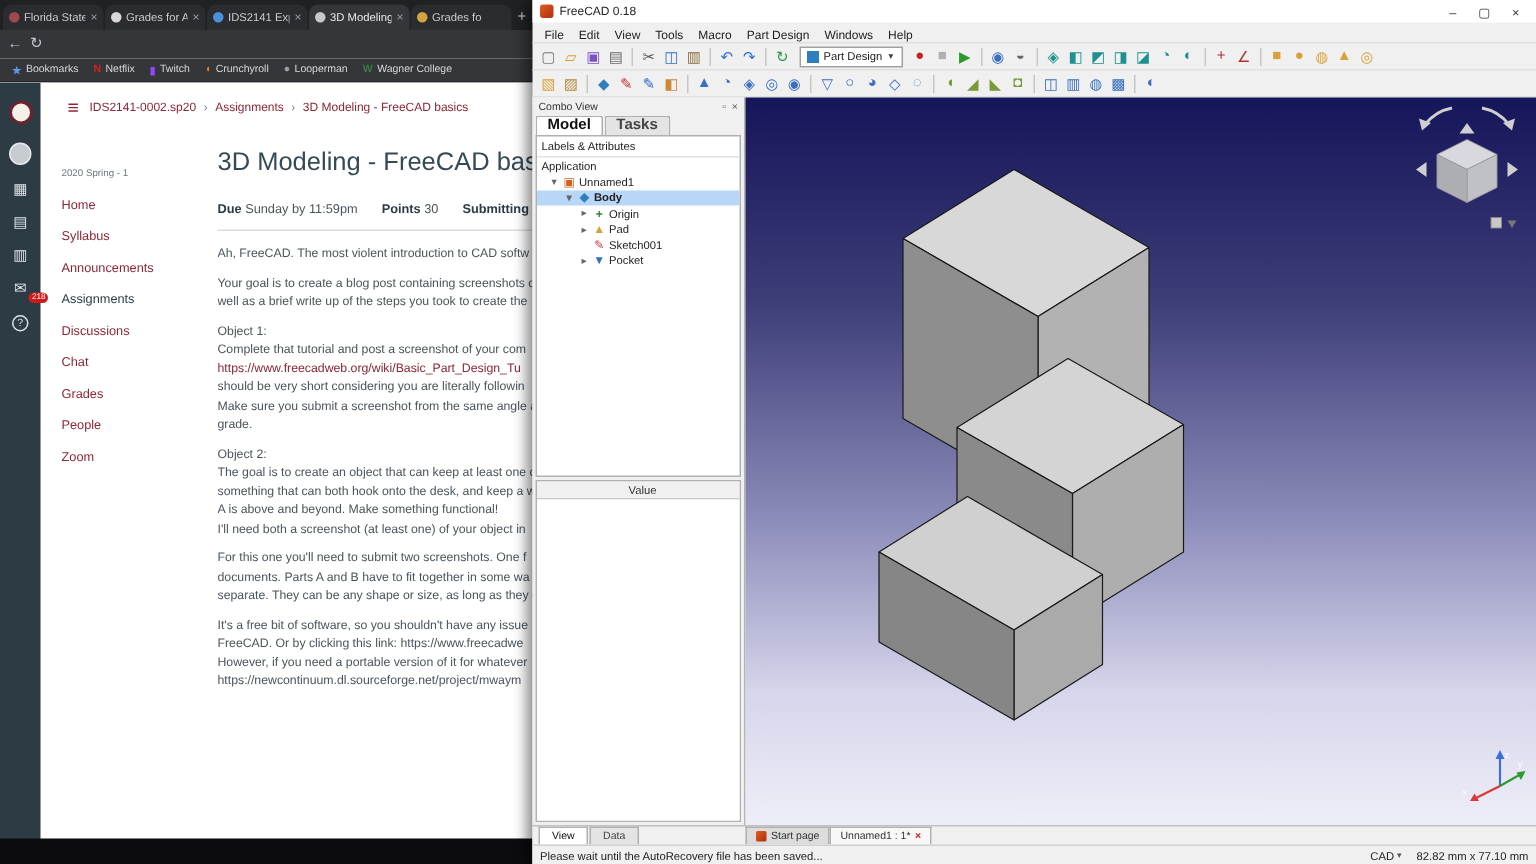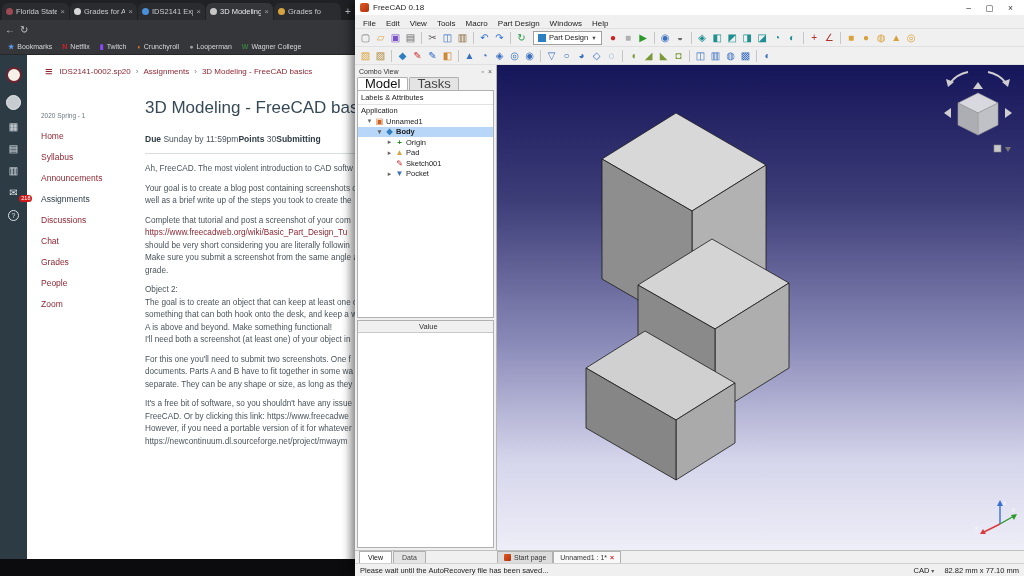--- a/index.html
+++ b/index.html
@@ -49,21 +49,21 @@
   .burger { color:var(--canvas_accent); font-size:13px; line-height:13px; }
   .crumbs { font-size:8px; color:var(--canvas_accent); display:flex; gap:5px; overflow:hidden; }
   .crumbsep { color:#73818c; }
   .cols { display:flex; flex:1; overflow:hidden; }
   .course-col { width:112px; padding:30px 0 0 14px; flex:none; }
   .term { font-size:6.5px; color:#6b7780; margin-bottom:12px; }
   .cnav div { font-size:8.5px; color:var(--canvas_accent); margin-bottom:11px; }
   .cnav div.active { color:#2d3b45; }
   .content-col { flex:1; padding:6px 0 0 6px; overflow:hidden; }
   .page-title { font-size:17px; font-weight:400; color:#364a56; margin:10px 0 16px 0; white-space:nowrap; }
-  .meta { font-size:8.5px; color:#4a545c; display:flex; gap:0; white-space:nowrap; }
+  .meta { font-size:8.5px; color:#4a545c; display:flex; gap:16px; white-space:nowrap; }
   .meta b { color:#2d3b45; }
   .rule { border:none; border-top:1px solid #d8dde0; margin:9px 0 9px 0; }
   .bl { height:12.5px; line-height:12.5px; font-size:8.2px; color:#4a545c; white-space:nowrap; overflow:hidden; }
   .bl.link { color:var(--canvas_accent); }
   .bl.gap { height:7px; }
 
   .taskbar { position:absolute; left:0; bottom:0; width:355px; height:17px; background:#0c0c0e; z-index:4; }
 
   
   .freecad { position:absolute; left:355px; top:0; width:669px; height:576px; background:var(--freecad_chrome);
@@ -83,22 +83,22 @@
              padding:0 4px; margin:0 4px; font-size:7.5px; white-space:nowrap; }
   .wbicon { width:8px; height:8px; background:#2e7fbf; flex:none;}
   .wbarrow { font-size:5.5px; color:#444; }
 
   .fc-main { flex:1; display:flex; min-height:0; }
   .combo-view { width:142px; flex:none; background:var(--freecad_chrome); border-right:1px solid #b4b4b4;
                 display:flex; flex-direction:column; }
   .cv-header { height:12px; display:flex; align-items:center; font-size:7px; color:#333; padding:0 4px; gap:4px; flex:none;}
   .cv-hbtn { font-size:7px; color:#555; }
   .cv-tabs { display:flex; height:13px; padding-left:2px; gap:1px; flex:none;}
-  .cv-tab { font-size:13px; line-height:10px; padding:1px 7px; background:#e4e4e4; border:1px solid #b0b0b0;
-            border-bottom:none; border-radius:2px 2px 0 0; color:#444; }
+  .cv-tab { font-size:10px; line-height:10px; padding:1px 7px; background:#e4e4e4; border:1px solid #b0b0b0;
+            border-bottom:none; border-radius:2px 2px 0 0; color:#444;font-weight:bold; }
   .cv-tab.active { background:#fff; color:#111; }
   .tree-block { background:#fff; border:1px solid #b0b0b0; margin:0 2px; height:228px; overflow:hidden; flex:none;}
   .tree-head { font-size:7.5px; padding:2px 3px; border-bottom:1px solid #e2e2e2; color:#222; }
   .approw { font-size:7.5px; padding:1px 3px; color:#222; }
   .trow { display:flex; align-items:center; height:10.5px; font-size:7.5px; color:#222; gap:2px; white-space:nowrap;}
   .trow.selected { background:var(--selection_blue); font-weight:bold; }
   .caret { width:7px; color:#666; font-size:7px; text-align:center; flex:none;}
   .tico { width:9px; font-size:8px; text-align:center; flex:none;}
   .ti0{color:#d06020}.ti1{color:#2e7fbf}.ti2{color:#2a8a2a;font-weight:bold}.ti3{color:#d8a13a}.ti4{color:#cc3333}.ti5{color:#3a6fbf}
   .prop-block { flex:1; margin:2px; border:1px solid #b0b0b0; background:#fff; display:flex; flex-direction:column; min-height:0;}
@@ -244,20 +244,21 @@
               <span><b>Points</b>&nbsp;<span>30</span></span>
               <span><b>Submitting</b></span>
             </div>
             <hr class="rule">
             <div>
                 <div class="bl p">Ah, FreeCAD. The most violent introduction to CAD softw</div>
                 <div class="bl gap"></div>
                 <div class="bl p">Your goal is to create a blog post containing screenshots o</div>
                 <div class="bl p">well as a brief write up of the steps you took to create the</div>
                 <div class="bl gap"></div>
+                <div class="bl p">Object 1:</div>
                 <div class="bl p">Complete that tutorial and post a screenshot of your com</div>
                 <div class="bl link">https://www.freecadweb.org/wiki/Basic_Part_Design_Tu</div>
                 <div class="bl p">should be very short considering you are literally followin</div>
                 <div class="bl p">Make sure you submit a screenshot from the same angle a</div>
                 <div class="bl p">grade.</div>
                 <div class="bl gap"></div>
                 <div class="bl p">Object 2:</div>
                 <div class="bl p">The goal is to create an object that can keep at least one c</div>
                 <div class="bl p">something that can both hook onto the desk, and keep a w</div>
                 <div class="bl p">A is above and beyond. Make something functional!</div>

